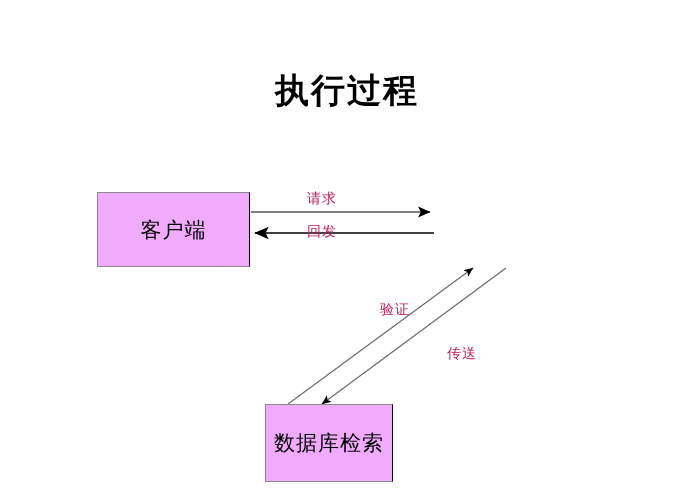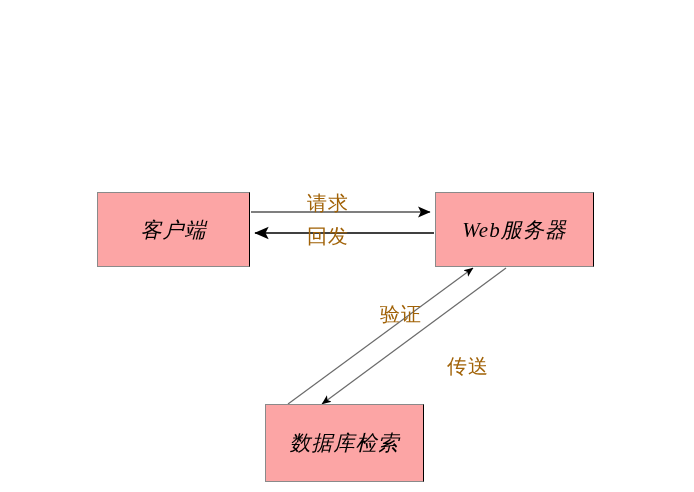--- a/index.html
+++ b/index.html
@@ -25,29 +25,28 @@
     text-align: center;
     font-size: 34px;
     font-weight: bold;
     letter-spacing: 2px;
     color: #000000;
     font-family: "Liberation Serif", "DejaVu Serif", serif;
   }
   .node-box {
     position: absolute;
     box-sizing: border-box;
-    background: #fca5a5;
+    background: #f0abfc;
     border-top: 1.5px solid #8a8a8a;
     border-left: 1.5px solid #8a8a8a;
     border-right: 1.5px solid #000000;
     border-bottom: 1.5px solid #8a8a8a;
     display: flex;
     align-items: center;
     justify-content: center;
-    font-style: italic;
   }
   .node-label {
     font-size: 21px;
     color: #000000;
     letter-spacing: 1px;
     white-space: nowrap;
     font-family: "Liberation Serif", "DejaVu Serif", serif;
   }
   #node-client {
     left: 97px;
@@ -57,50 +56,51 @@
   }
   #node-webserver {
     left: 435px;
     top: 192px;
     width: 159px;
     height: 75px;
   }
   #node-database {
     left: 265px;
     top: 404px;
-    width: 159px;
+    width: 128px;
     height: 78px;
     justify-content: center;
   }
   #edge-layer {
     position: absolute;
     left: 0;
     top: 0;
     width: 694px;
     height: 492px;
     pointer-events: none;
   }
   .edge-label {
     position: absolute;
-    font-size: 20px;
-    color: #a16207;
+    font-size: 14px;
+    color: #be185d;
     letter-spacing: 1px;
     white-space: nowrap;
     font-family: Liberation Serif, serif;
   }
   #label-request { left: 307px; top: 190px; }
   #label-postback { left: 307px; top: 223px; }
   #label-verify   { left: 380px; top: 301px; }
-  #label-transmit { left: 447px; top: 353px; }
+  #label-transmit { left: 447px; top: 345px; }
 </style>
 </head>
 <body>
 
 <div id="canvas">
 
+  <div id="diagram-title">执行过程</div>
 
   <svg id="edge-layer" viewBox="0 0 694 492" width="694" height="492">
     <defs>
       <marker id="arrow-solid" viewBox="0 0 10 10" refX="9.5" refY="5" markerWidth="9" markerHeight="9" orient="auto-start-reverse">
         <path d="M 0 0.6 L 10 5 L 0 9.4 L 2.2 5 Z" fill="#000000"></path>
       </marker>
       <marker id="arrow-thin" viewBox="0 0 10 10" refX="9.5" refY="5" markerWidth="8" markerHeight="8" orient="auto-start-reverse">
         <path d="M 0 0.8 L 10 5 L 0 9.2 L 2.4 5 Z" fill="#000000"></path>
       </marker>
     </defs>
@@ -111,23 +111,20 @@
 
     <line x1="288" y1="404" x2="473" y2="268" stroke="#6b6b6b" stroke-width="1.2" marker-end="url(#arrow-thin)"></line>
 
     <line x1="506" y1="268" x2="322" y2="404" stroke="#6b6b6b" stroke-width="1.2" marker-end="url(#arrow-thin)"></line>
   </svg>
 
   <div class="node-box" id="node-client">
     <span class="node-label">客户端</span>
   </div>
 
-  <div class="node-box" id="node-webserver">
-    <span class="node-label">Web服务器</span>
-  </div>
 
   <div class="node-box" id="node-database">
     <span class="node-label">数据库检索</span>
   </div>
 
   <div class="edge-label" id="label-request">请求</div>
 
   <div class="edge-label" id="label-postback">回发</div>
 
   <div class="edge-label" id="label-verify">验证</div>

